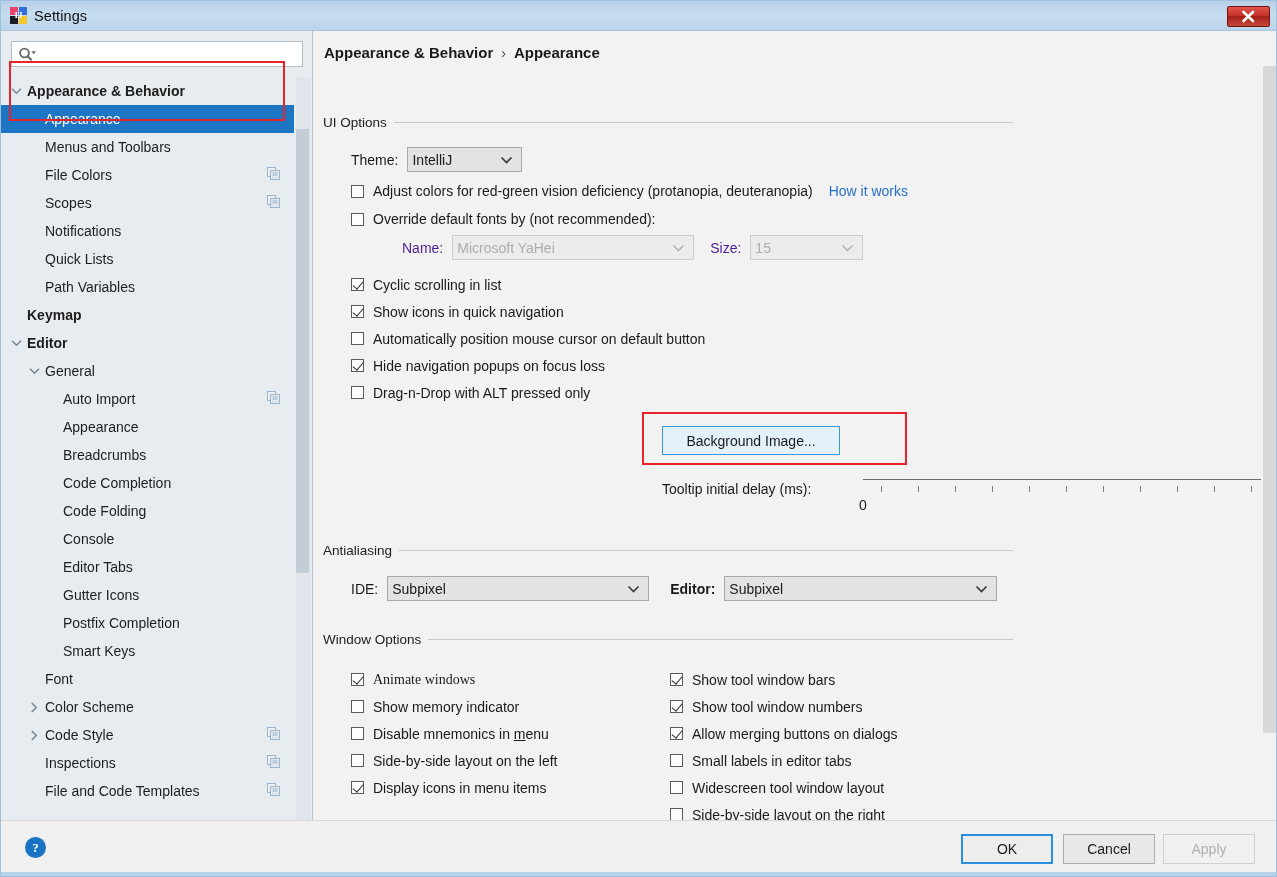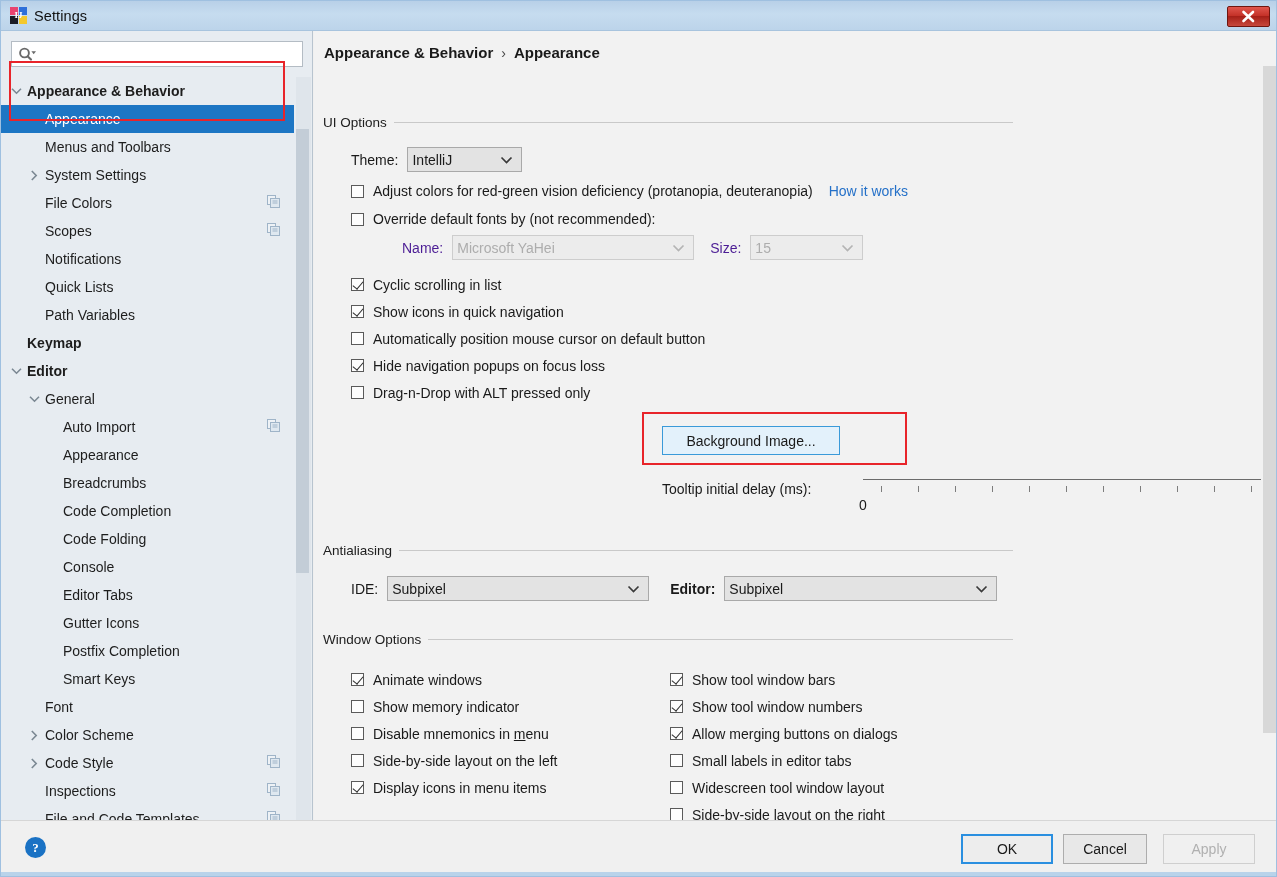--- a/index.html
+++ b/index.html
@@ -269,21 +269,21 @@
     border: 1px solid #adadad;
     font-family: "Liberation Sans", sans-serif;
     font-size: 14px; color: #1a1a1a;
     cursor: pointer;
   }
   #ok-btn {
     left: 960px; width: 92px;
     border: 2px solid #2a8fe0;
     background: #ededed;
   }
-  #cancel-btn { left: 1062px; width: 84px; text-align: center; }
+  #cancel-btn { left: 1062px; width: 92px; text-align: center; }
   #apply-btn  { left: 1162px; width: 92px; color: #b0b0b0; border-color: #cfcfcf; background:#f0f0f0; }
 
   
   #bottom-strip {
     position: absolute; left: 0; bottom: 0;
     width: 1277px; height: 4px;
     background: #b9d3ea;
   }
 </style>
 </head>
@@ -334,28 +334,20 @@
             </div>
             <div class="tree-row indent-1 sel">
               <span class="twisty"></span>
               <span class="tlabel">Appearance</span>
             </div>
             <div class="tree-row indent-1">
               <span class="twisty"></span>
               <span class="tlabel">Menus and Toolbars</span>
             </div>
             <div class="tree-row indent-1">
-              <span class="twisty">
-                <svg width="8" height="11" viewBox="0 0 8 11">
-                  <path d="M1.8 1 L6.2 5.5 L1.8 10" fill="none" stroke="#7b8893" stroke-width="1.6"></path>
-                </svg>
-              </span>
-              <span class="tlabel">System Settings</span>
-            </div>
-            <div class="tree-row indent-1">
               <span class="twisty"></span>
               <span class="tlabel">File Colors</span>
               <span class="copy-ic"><svg width="13" height="13" viewBox="0 0 13 13">
                   <rect x="0.5" y="0.5" width="8" height="9" fill="#eef2f6" stroke="#9fb4c8"></rect>
                   <rect x="3.5" y="3.5" width="9" height="9" fill="#dfe8f0" stroke="#9fb4c8"></rect>
                   <rect x="5.5" y="5.5" width="5" height="1" fill="#9fb4c8"></rect>
                   <rect x="5.5" y="7.5" width="5" height="1" fill="#9fb4c8"></rect>
                 </svg></span>
             </div>
             <div class="tree-row indent-1">
@@ -637,21 +629,21 @@
       </div>
 
       <div class="group" style="top:601px;">
         <div class="group-head">
           <span>Window Options</span>
           <span class="rule"></span>
         </div>
       </div>
 
       <div id="wo-left" style="position:absolute; left:37px; top:635px;">
-          <div class="row" style="height: 27px;">
+          <div class="row" style="height: 27px; font-family: Liberation Serif, serif;">
             <span class="cb on"></span>
             <span class="cb-label">Animate windows</span>
           </div>
           <div class="row" style="height: 27px;">
             <span class="cb"></span>
             <span class="cb-label">Show memory indicator</span>
           </div>
           <div class="row" style="height: 27px;">
             <span class="cb"></span>
             <span class="cb-label">Disable mnemonics in <u>m</u>enu</span>

